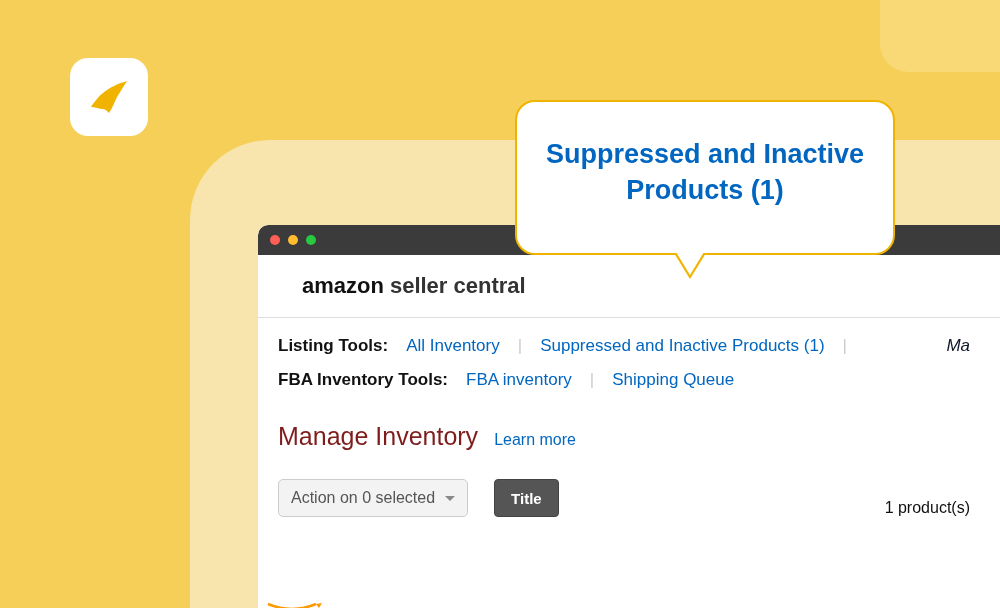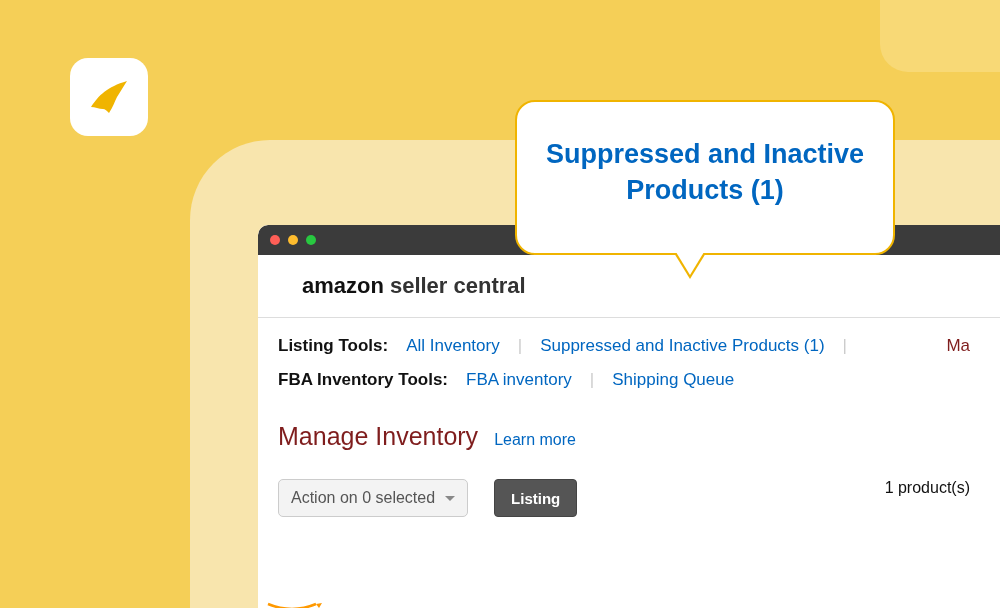--- a/index.html
+++ b/index.html
@@ -129,40 +129,40 @@
     font-size: 17px;
     white-space: nowrap;
   }
   .tool-label {
     font-weight: 700;
     color: #111;
   }
   .link { color: #0066c0; text-decoration: none; }
   .tool-row .link { font-size: 17px; }
   .sep { color: #ccc; }
-  .tail-link { margin-left: auto; color: #7f1d1d; padding-right: 10px; }
+  .tail-link { margin-left: auto; color: #0f172a; padding-right: 10px; font-style: italic; }
 
   
   .page-heading {
     display: flex;
     align-items: baseline;
     gap: 16px;
     padding: 18px 20px 8px 20px;
   }
   .page-heading h1 {
     font-size: 25px;
     font-weight: 400;
     color: #7f1d1d;
   }
   .page-heading .link { font-size: 16px; }
 
   
   .action-bar {
     display: flex;
-    align-items: flex-start;
+    align-items: flex-end;
     gap: 16px;
     padding: 20px 20px 0 20px;
     white-space: nowrap;
   }
   .action-select {
     border: 1px solid #ccc;
     border-radius: 5px;
     background: #f3f3f3;
     height: 38px;
     padding: 0 12px;
@@ -310,21 +310,21 @@
       <h1>Manage Inventory</h1>
       <a class="link" href="#">Learn more</a>
     </div>
 
     <div class="action-bar">
       <div class="action-select">
         <span>Action on 0 selected</span>
         <span class="chevron"></span>
       </div>
 
-      <button class="search-btn">Listing</button>
+      <button class="search-btn">Title</button>
 
       <span class="count">1 product(s)</span>
     </div>
 
   </div>
 </div>
 
 <div class="callout">
   <span>Suppressed and Inactive Products (1)</span>
 </div>

